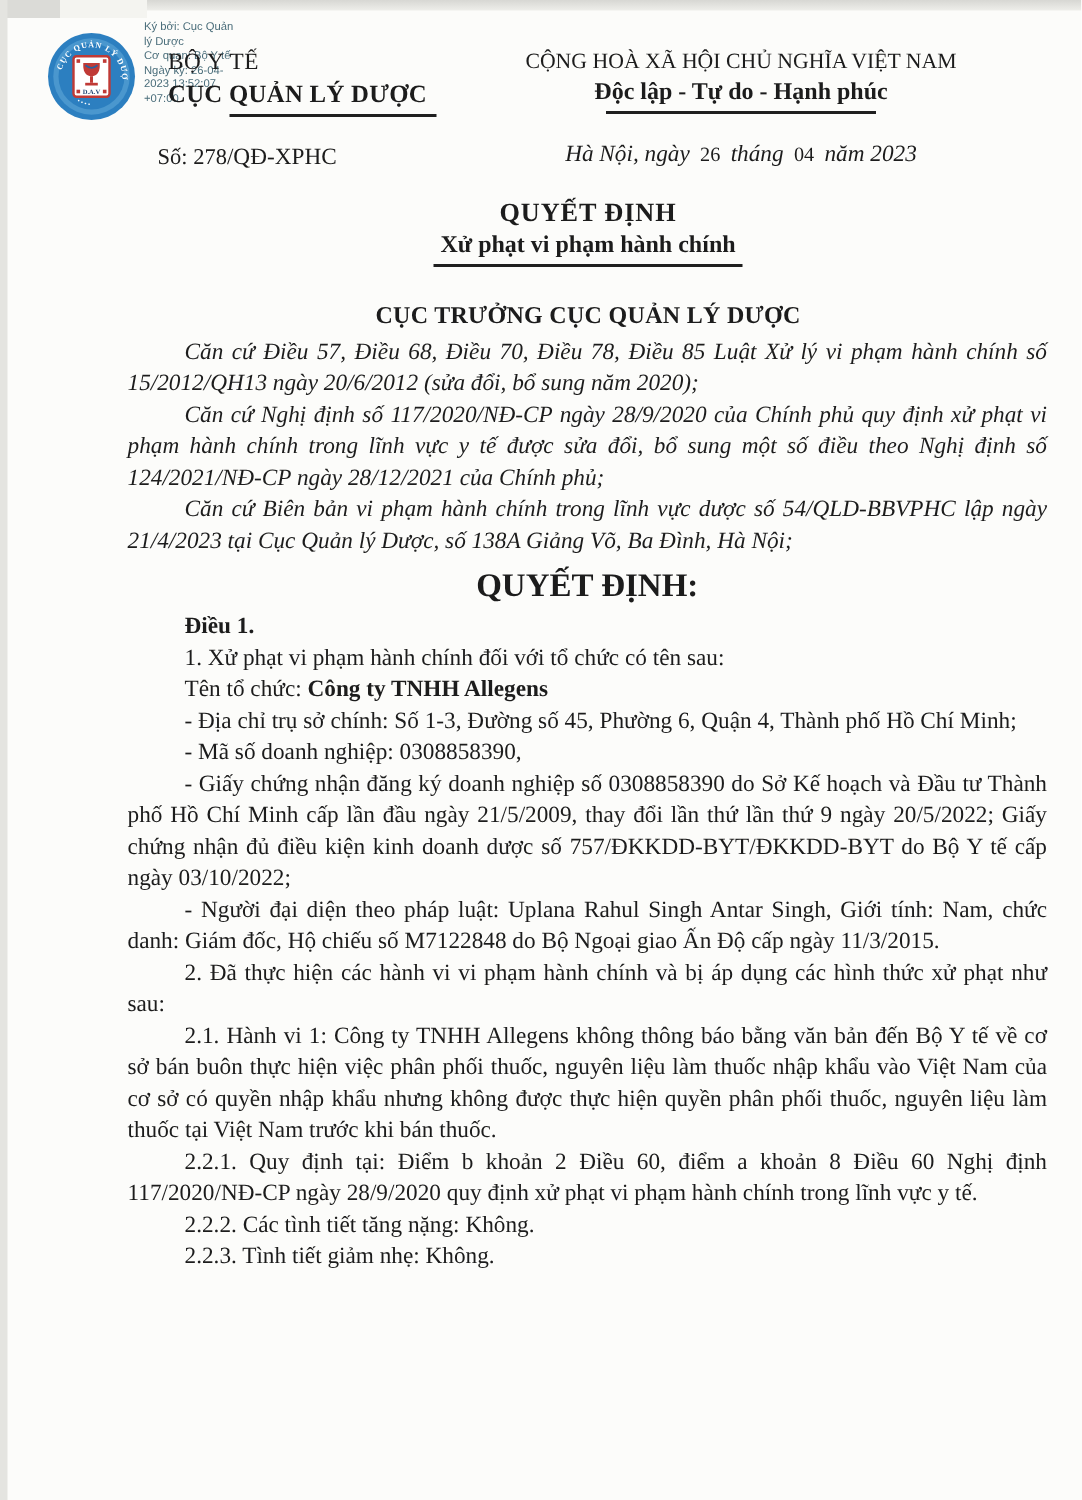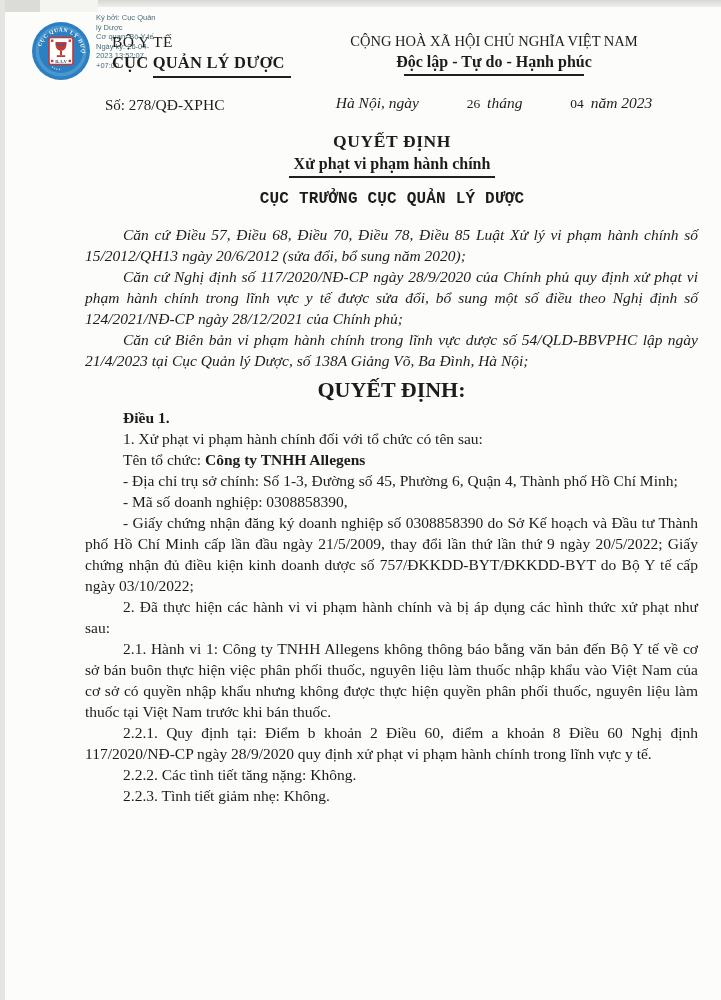--- a/index.html
+++ b/index.html
@@ -28,28 +28,28 @@
   .rule-left { width:138px; height:1.6px; background:#1f1f1f; margin:3px auto 0; }
   .doc-no    { position:absolute; left:105px; top:96px; font-size:15.5px; }
   .doc-no .num { font-size:15px; }
 
   .hdr-right { position:absolute; left:316px; top:33px; width:356px; text-align:center; }
   .motto1    { font-size:14.5px; font-weight:normal; }
   .motto2    { font-size:16px; font-weight:bold; margin-top:3px; }
   .rule-right{ width:180px; height:1.6px; background:#1f1f1f; margin:3px auto 0; }
   .date-line { position:absolute; left:316px; top:94px; width:356px; text-align:center;
                font-style:italic; font-size:15.5px; }
-  .date-line .num { font-style:normal; font-size:13.5px; padding:0 3px;margin-left:41px; }
+  .date-line .num { font-style:normal; font-size:13.5px; padding:0 3px; }
 
   
   .doc-title { position:absolute; left:85px; top:131px; width:614px; text-align:center; }
   .title-main { font-size:17.5px; font-weight:bold; letter-spacing:.6px; }
   .title-sub  { font-size:16px; font-weight:bold; margin-top:3px; }
   .title-rule { width:206px; height:1.6px; background:#1f1f1f; margin:3px auto 0; }
-  .title-issuer { font-size:16px; font-weight:bold; margin-top:12px; letter-spacing:.2px;font-family:Liberation Mono, monospace; }
+  .title-issuer { font-size:16px; font-weight:bold; margin-top:24px; letter-spacing:.2px; }
 
   
   .body-text { position:absolute; left:85px; top:224px; width:613px;
                font-size:15.5px; line-height:21px; }
   .body-text p { margin:0; text-align:justify; text-indent:38px; }
   p.it { font-style:italic; }
   p.b  { font-weight:bold; }
   .decision-heading { text-align:center; font-weight:bold; font-size:22px; margin:8px 0 7px; }
 </style>
 </head>
@@ -132,20 +132,21 @@
     <p class="it">Căn cứ Biên bản vi phạm hành chính trong lĩnh vực dược số 54/QLD-BBVPHC lập ngày 21/4/2023 tại Cục Quản lý Dược, số 138A Giảng Võ, Ba Đình, Hà Nội;</p>
 
     <div class="decision-heading">QUYẾT ĐỊNH:</div>
 
     <p class="b">Điều 1.</p>
     <p>1. Xử phạt vi phạm hành chính đối với tổ chức có tên sau:</p>
     <p><span>Tên tổ chức: </span><b>Công ty TNHH Allegens</b></p>
     <p>- Địa chỉ trụ sở chính: Số 1-3, Đường số 45, Phường 6, Quận 4, Thành phố Hồ Chí Minh;</p>
     <p>- Mã số doanh nghiệp: 0308858390,</p>
     <p>- Giấy chứng nhận đăng ký doanh nghiệp số 0308858390 do Sở Kế hoạch và Đầu tư Thành phố Hồ Chí Minh cấp lần đầu ngày 21/5/2009, thay đổi lần thứ lần thứ 9 ngày 20/5/2022; Giấy chứng nhận đủ điều kiện kinh doanh dược số 757/ĐKKDD-BYT/ĐKKDD-BYT do Bộ Y tế cấp ngày 03/10/2022;</p>
+    <p>- Người đại diện theo pháp luật: Uplana Rahul Singh Antar Singh, Giới tính: Nam, chức danh: Giám đốc, Hộ chiếu số M7122848 do Bộ Ngoại giao Ấn Độ cấp ngày 11/3/2015.</p>
     <p>2. Đã thực hiện các hành vi vi phạm hành chính và bị áp dụng các hình thức xử phạt như sau:</p>
     <p>2.1. Hành vi 1: Công ty TNHH Allegens không thông báo bằng văn bản đến Bộ Y tế về cơ sở bán buôn thực hiện việc phân phối thuốc, nguyên liệu làm thuốc nhập khẩu vào Việt Nam của cơ sở có quyền nhập khẩu nhưng không được thực hiện quyền phân phối thuốc, nguyên liệu làm thuốc tại Việt Nam trước khi bán thuốc.</p>
     <p>2.2.1. Quy định tại: Điểm b khoản 2 Điều 60, điểm a khoản 8 Điều 60 Nghị định 117/2020/NĐ-CP ngày 28/9/2020 quy định xử phạt vi phạm hành chính trong lĩnh vực y tế.</p>
     <p>2.2.2. Các tình tiết tăng nặng: Không.</p>
     <p>2.2.3. Tình tiết giảm nhẹ: Không.</p>
   </div>
 
 </div>
 
 </body></html>

